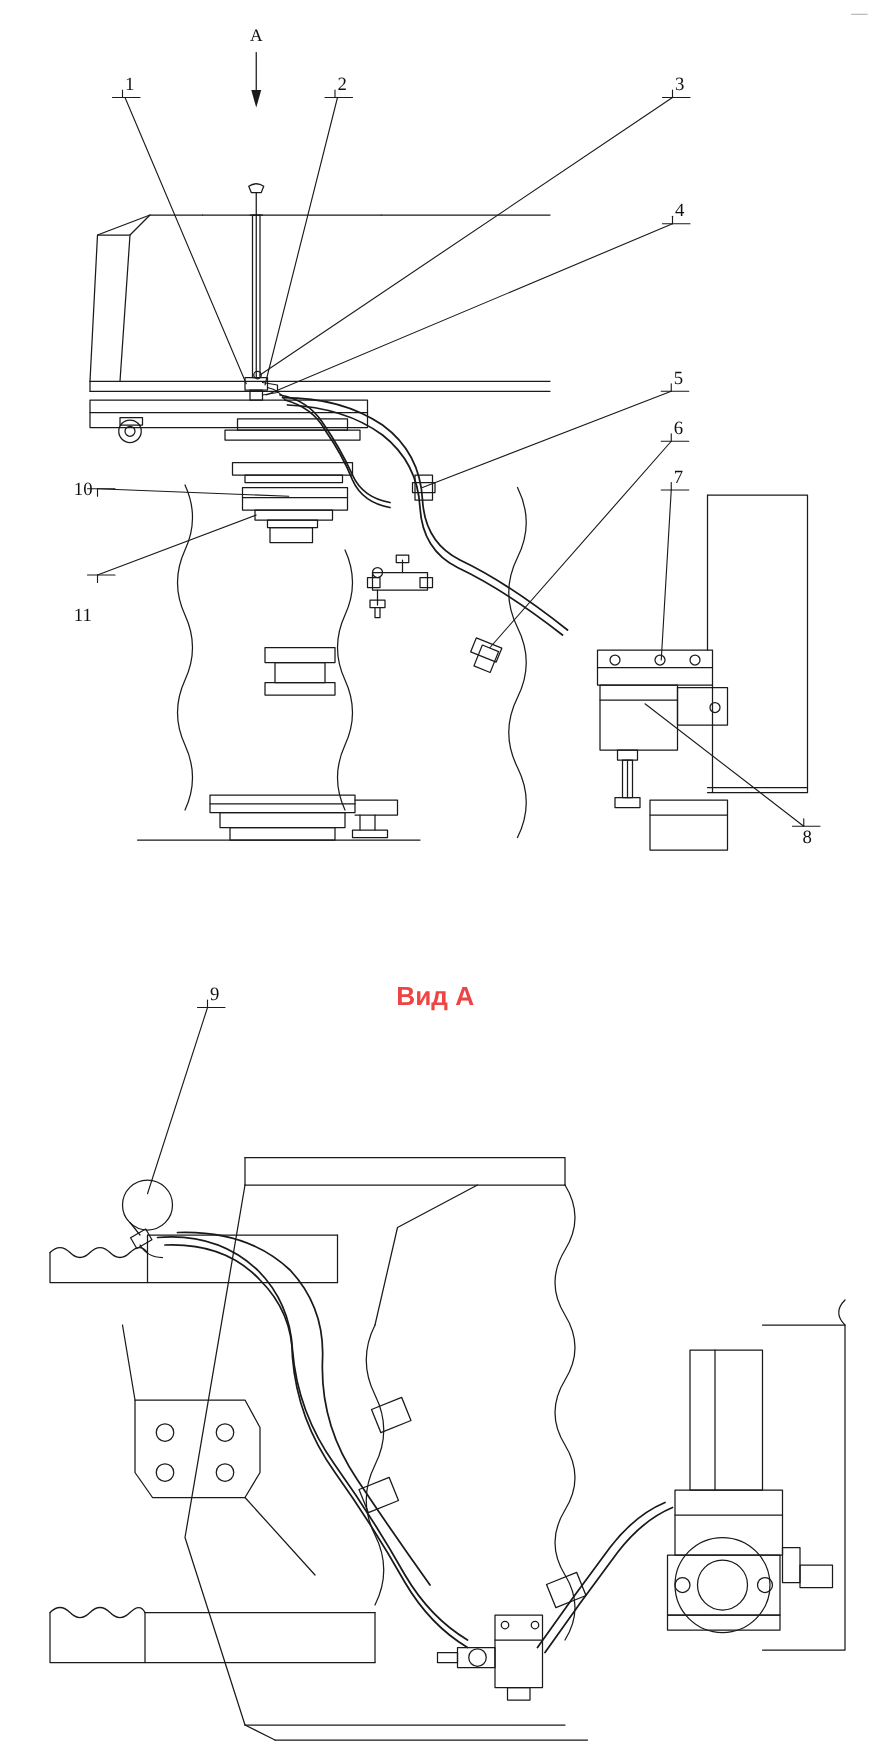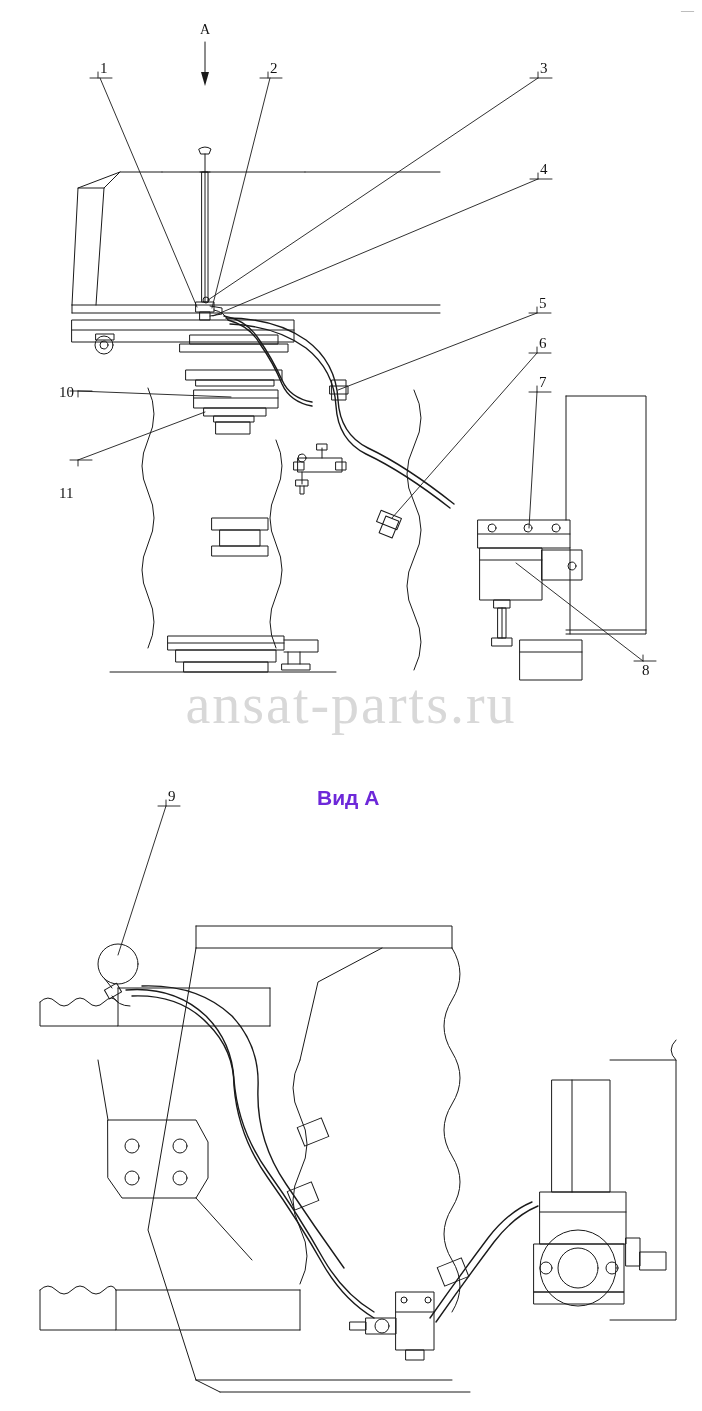--- a/index.html
+++ b/index.html
@@ -30,21 +30,21 @@
     font-size: 15px;
     color: #111111;
     line-height: 1;
     white-space: nowrap;
   }
   .section-title {
     position: absolute;
     font-family: "Liberation Sans", sans-serif;
     font-size: 21px;
     font-weight: bold;
-    color: #6d28d9;
+    color: #ef4444;
     white-space: nowrap;
   }
   .arrow-letter {
     position: absolute;
     font-family: "Liberation Serif", serif;
     font-size: 14px;
     color: #111111;
   }
   .watermark {
     position: absolute;
@@ -356,15 +356,14 @@
   <div class="callout-label" style="left:540px; top:61px;">3</div>
   <div class="callout-label" style="left:540px; top:162px;">4</div>
   <div class="callout-label" style="left:539px; top:296px;">5</div>
   <div class="callout-label" style="left:539px; top:336px;">6</div>
   <div class="callout-label" style="left:539px; top:375px;">7</div>
   <div class="callout-label" style="left:642px; top:663px;">8</div>
   <div class="callout-label" style="left:168px; top:789px;">9</div>
   <div class="callout-label" style="left:59px;  top:385px;text-align:center;">10</div>
   <div class="callout-label" style="left:59px;  top:454px;margin-top:32px;">11</div>
 
-  <div class="watermark">ansat-parts.ru</div>
 
 </div>
 
 </body></html>

